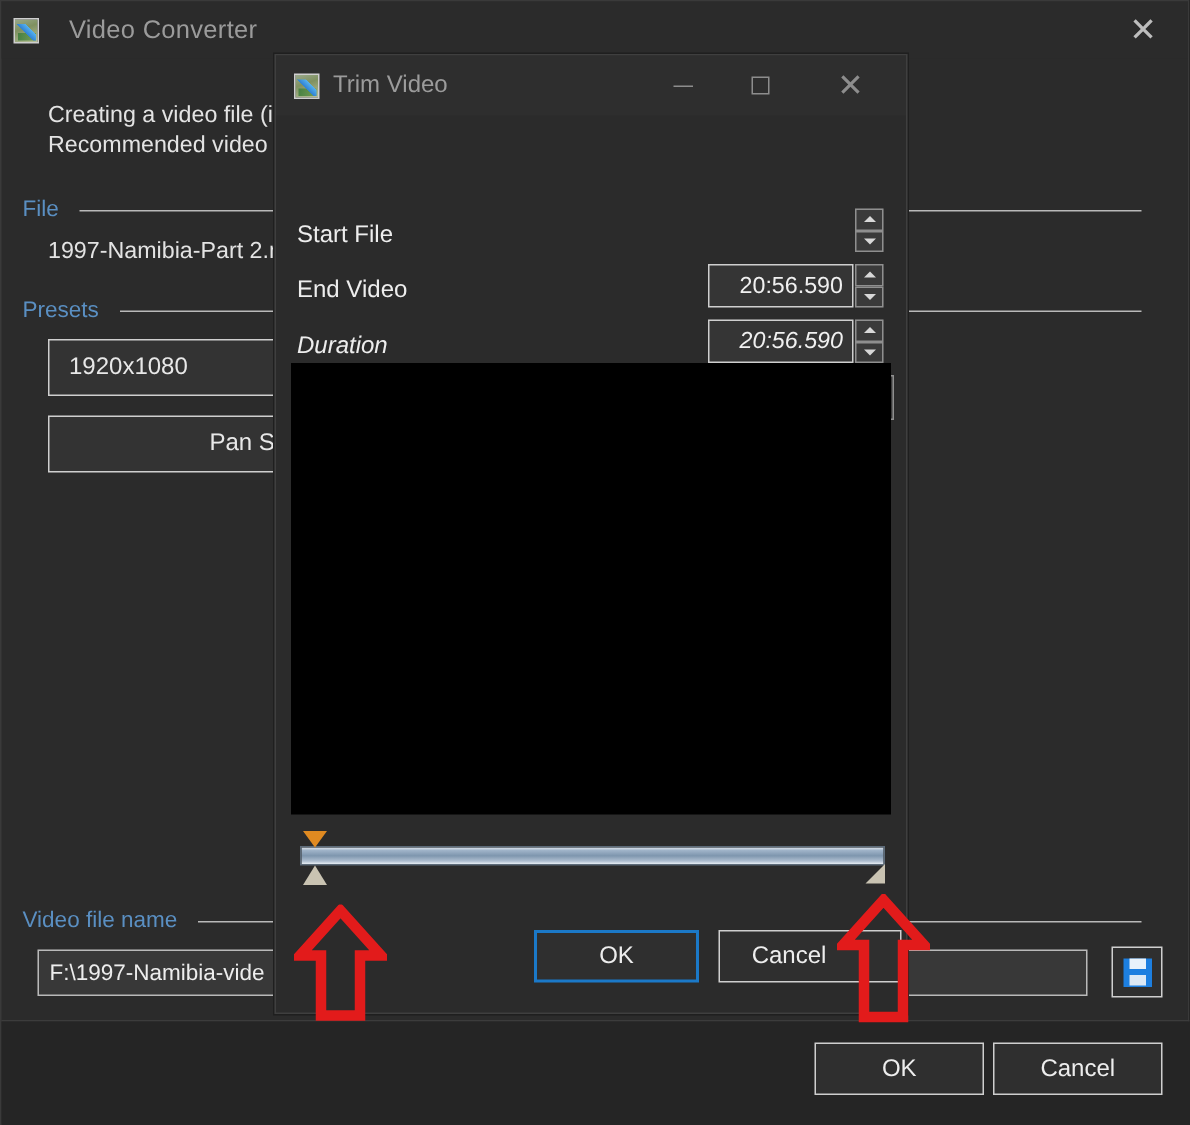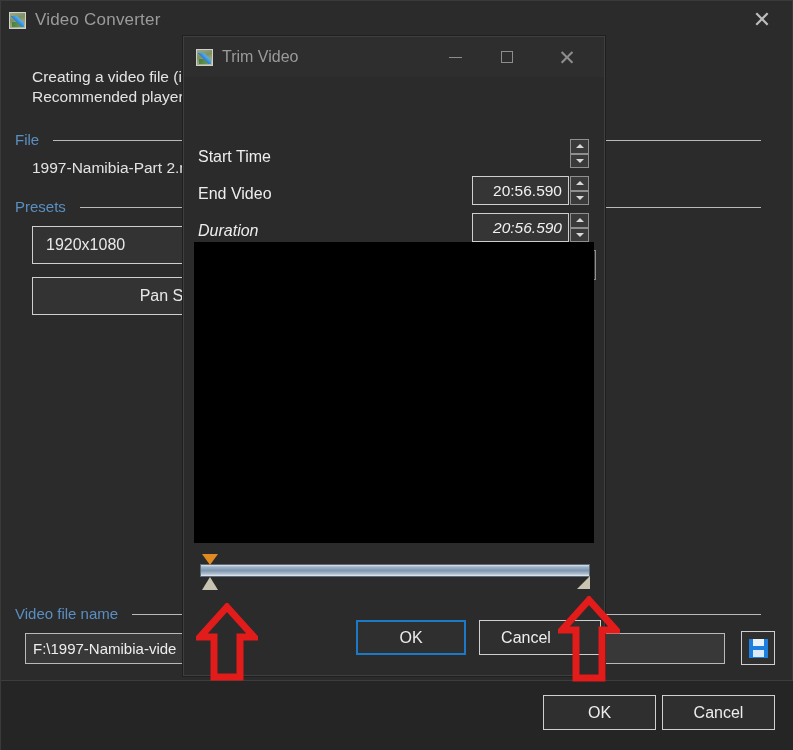--- a/index.html
+++ b/index.html
@@ -47,21 +47,21 @@
   .app-icon::before {
     content: "";
     position: absolute; left: 2px; bottom: 1px;
     width: 12px; height: 5px;
     background: linear-gradient(90deg,#3b7b3a,#6e9a4c);
     opacity: .85;
   }
   #main-title {
     color: #9b9b9b;
     font-size: 17px;
-    margin-left: 9px;
+    margin-left: 20px;
     letter-spacing: .2px;
   }
   #main-close {
     position: absolute; right: 8px; top: 4px;
     width: 44px; height: 30px;
     display: flex; align-items: center; justify-content: center;
     color: #bdbdbd;
     font-size: 22px; font-weight: 300;
     line-height: 1;
     cursor: pointer;
@@ -417,21 +417,21 @@
 
 <div id="main-window">
 
   <div id="main-titlebar">
     <span class="app-icon"></span>
     <span id="main-title">Video Converter</span>
   </div>
   <div id="main-close">✕</div>
 
   <div class="info-line" id="info-1">Creating a video file (i</div>
-  <div class="info-line" id="info-2">Recommended player</div>
+  <div class="info-line" id="info-2">Recommended video</div>
 
   <div class="section-head" id="sec-file">
     <span class="label">File</span>
     <span class="rule"></span>
   </div>
   <div id="file-name-text">1997-Namibia-Part 2.m</div>
 
   <div class="section-head" id="sec-presets">
     <span class="label">Presets</span>
     <span class="rule"></span>
@@ -464,21 +464,21 @@
   </div>
   <div class="win-btn" id="trim-min">
       <i></i>
     </div>
   <div class="win-btn" id="trim-max">
       <i></i>
     </div>
   <div class="win-btn" id="trim-close">✕</div>
 
   <div class="field-row" id="row-start">
-    <span class="field-label">Start Time</span>
+    <span class="field-label">Start File</span>
     <div class="spinner">
       <span class="up"></span>
       <span class="down"></span>
     </div>
   </div>
 
   <div class="field-row" id="row-end">
     <span class="field-label">End Video</span>
     <div class="spin-field">20:56.590</div>
     <div class="spinner">

